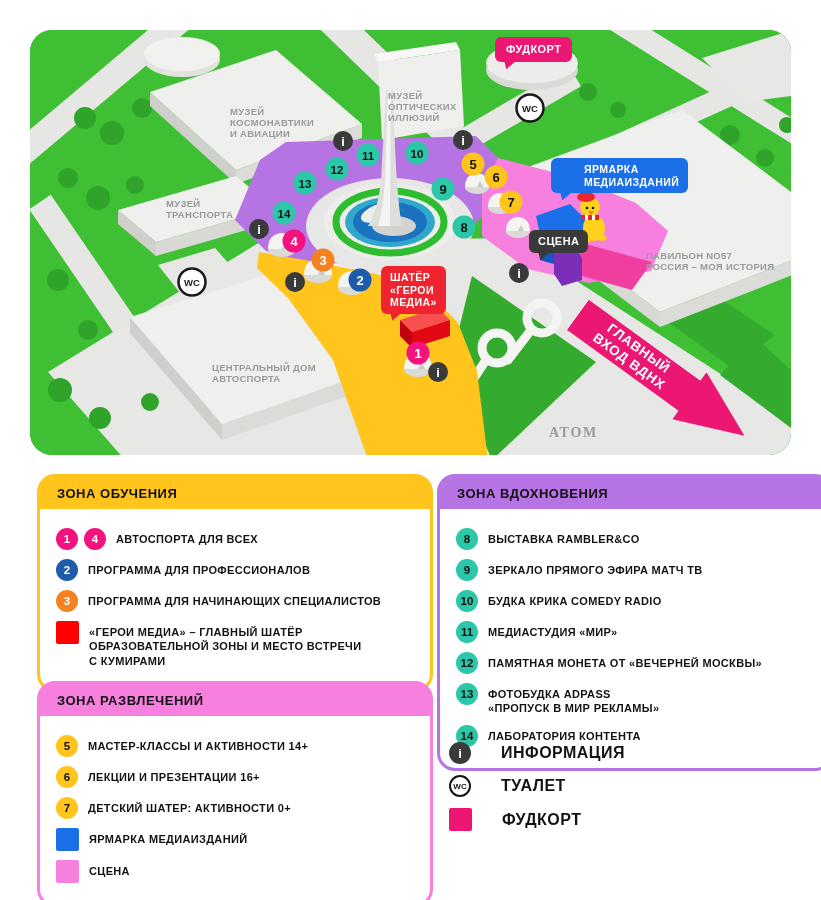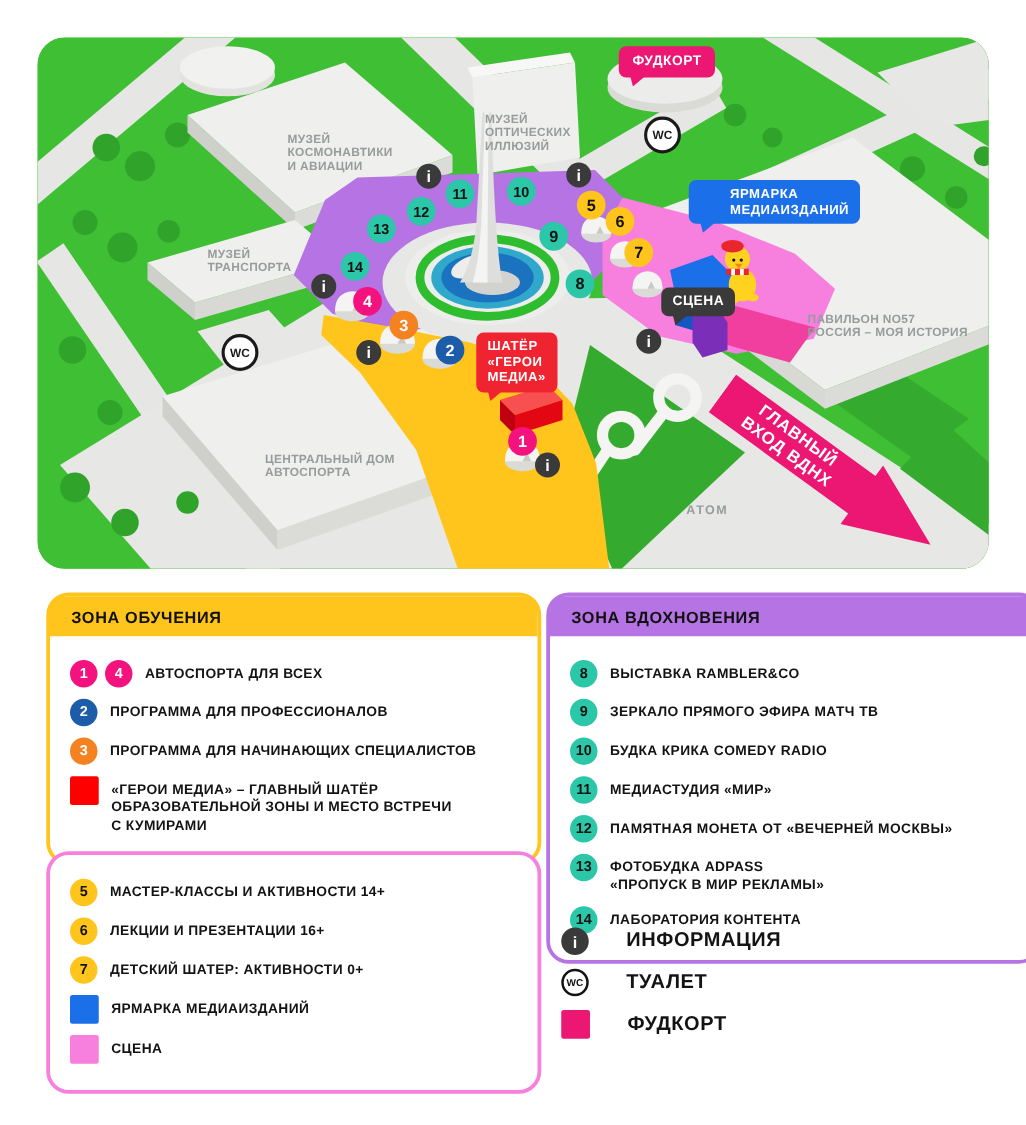--- a/index.html
+++ b/index.html
@@ -11,30 +11,30 @@
   .map-wrap svg{position:absolute;left:0;top:0;}
   svg text{font-family:"Liberation Sans","DejaVu Sans",sans-serif;font-weight:bold;}
 
   .map-label{position:absolute;color:#969C9C;font-size:9.5px;line-height:1.18;letter-spacing:.03em;
              white-space:pre-line;text-transform:uppercase;}
   .callout{position:absolute;color:#fff;border-radius:6px;padding:5px 9px;font-size:10.5px;line-height:1.2;
            letter-spacing:.04em;white-space:pre-line;text-transform:uppercase;}
   .callout::after{content:"";position:absolute;left:9px;bottom:-7px;width:13px;height:9px;background:inherit;
                   clip-path:polygon(0 0,100% 0,18% 100%);}
   #callout-foodcourt{left:465px;top:7px;font-size:11px;padding:6px 11px;}
-  #callout-fair{left:521px;top:114px;padding-left:33px;}
+  #callout-fair{left:521px;top:128px;padding-left:33px;}
   #callout-stage{left:499px;top:200px;font-size:11px;}
   #callout-tent{left:351px;top:236px;}
 
   #lbl-cosmonautics{left:200px;top:76px;}
   #lbl-transport{left:136px;top:168px;}
   #lbl-optical{left:358px;top:60px;}
   #lbl-autosport{left:182px;top:332px;}
   #lbl-pavilion57{left:616px;top:184px;margin-top:36px;}
-  #lbl-atom{left:519px;top:373px;letter-spacing:.12em;font-size:10px;}
+  #lbl-atom{left:519px;top:395px;letter-spacing:.12em;font-size:14px;font-family:Liberation Serif, serif;}
 
   .entrance-arrow{position:absolute;left:536px;top:292px;width:206px;height:58px;
       clip-path:polygon(0% 18%,67% 18%,67% 0%,100% 50%,67% 100%,67% 82%,0% 82%);
       transform:rotate(36deg);transform-origin:30% 50%;
       display:flex;align-items:center;}
   .entrance-arrow .arrow-text{width:138px;text-align:center;color:#fff;font-size:13.5px;line-height:1.15;
       letter-spacing:.05em;white-space:pre-line;text-transform:uppercase;}
 
   
   .zone-box{position:absolute;width:396px;border:3px solid #000;border-radius:18px;background:#fff;box-sizing:border-box;}
@@ -367,20 +367,21 @@
         <div class="legend-item">
           <span class="swatch" style="background: rgb(254, 0, 0);"></span>
           <span class="legend-text">«ГЕРОИ МЕДИА» – ГЛАВНЫЙ ШАТЁР
 ОБРАЗОВАТЕЛЬНОЙ ЗОНЫ И МЕСТО ВСТРЕЧИ
 С КУМИРАМИ</span>
         </div>
       </div>
   </section>
 
   <section class="zone-box" id="zone-box-1" style="border-color: rgb(247, 127, 221);">
+    <div class="zone-header" style="background-color: rgb(247, 127, 221);">ЗОНА РАЗВЛЕЧЕНИЙ</div>
     <div class="zone-body">
         <div class="legend-item">
           <span class="badge" style="background: rgb(255, 197, 28); color: rgb(19, 19, 19);">5</span>
           <span class="legend-text">МАСТЕР-КЛАССЫ И АКТИВНОСТИ 14+</span>
         </div>
         <div class="legend-item">
           <span class="badge" style="background: rgb(255, 197, 28); color: rgb(19, 19, 19);">6</span>
           <span class="legend-text">ЛЕКЦИИ И ПРЕЗЕНТАЦИИ 16+</span>
         </div>
         <div class="legend-item">

